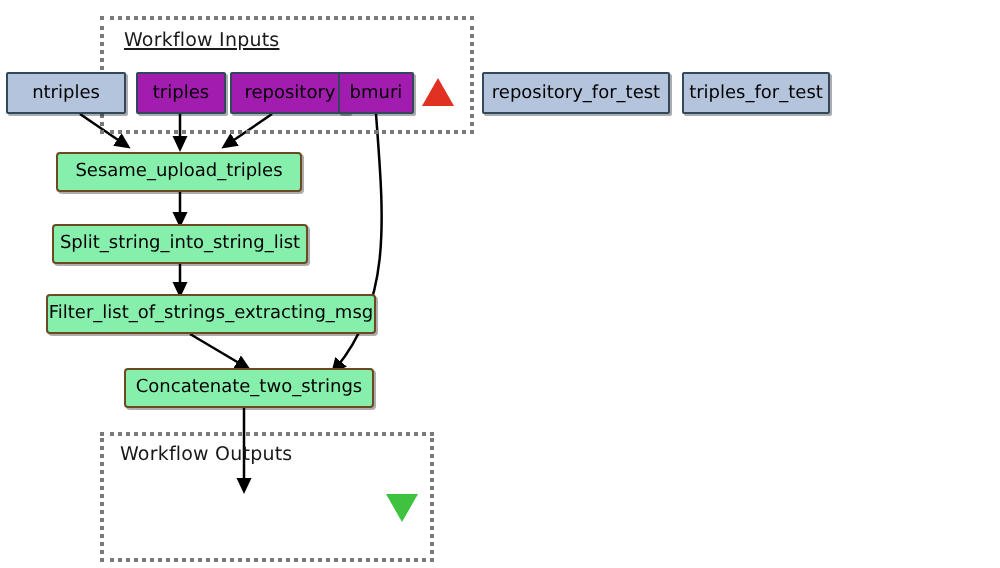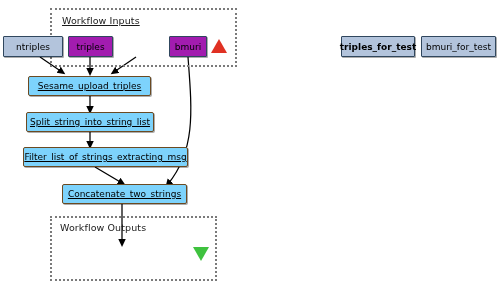--- a/index.html
+++ b/index.html
@@ -14,21 +14,21 @@
   .group-label{position:absolute;font-size:9.5px;color:#1a1a1a;
                white-space:nowrap;letter-spacing:.1px;}
 
   .node{position:absolute;box-sizing:border-box;display:flex;
         align-items:center;justify-content:center;
         border:1px solid #30475e;border-radius:1px;
         font-size:9px;color:#000;white-space:nowrap;
         box-shadow:1px 1px 0 rgba(0,0,0,.32);}
   .n-io{background:#a21caf;}
   .n-ext{background:#b3c4dc;}
-  .n-proc{background:#7dd3fc;border:1px solid #6b4a22;border-radius:2px;text-decoration:underline;}
+  .n-proc{background:#86efac;border:1px solid #6b4a22;border-radius:2px;}
 
   .tri{position:absolute;width:0;height:0;}
   .tri-up{border-left:8px solid transparent;border-right:8px solid transparent;
           border-bottom:14px solid #e03123;}
   .tri-down{border-left:8px solid transparent;border-right:8px solid transparent;
             border-top:14px solid #3fc23f;}
 </style>
 </head>
 <body>
 
@@ -55,29 +55,30 @@
   <div class="group-box" style="left:50px;top:8px;width:183px;height:55px;"></div>
   <div class="group-label" style="left:62px;top:15px;text-decoration:underline;">Workflow Inputs</div>
 
   <div class="group-box" style="left:50px;top:216px;width:163px;height:61px;"></div>
   <div class="group-label" style="left:60px;top:222px;">Workflow Outputs</div>
 
   <div class="node n-ext" style="left:3px;top:36px;width:60px;height:21px;">ntriples</div>
 
   <div class="node n-io" style="left:68px;top:36px;width:45px;height:21px;">triples</div>
 
+  <div class="node n-io" style="left:115px;top:36px;width:60px;height:21px;">repository</div>
 
   <div class="node n-io" style="left:169px;top:36px;width:38px;height:21px;">bmuri</div>
 
   <div class="tri tri-up" style="left:211px;top:39px;"></div>
 
+  <div class="node n-ext" style="left:241px;top:36px;width:94px;height:21px;">repository_for_test</div>
 
-  <div class="node n-ext" style="left:341px;top:36px;width:74px;height:21px;font-weight:bold;">triples_for_test</div>
+  <div class="node n-ext" style="left:341px;top:36px;width:74px;height:21px;">triples_for_test</div>
 
-  <div class="node n-ext" style="left:421px;top:36px;width:75px;height:21px;">bmuri_for_test</div>
 
   <div class="node n-proc" style="left:28px;top:76px;width:123px;height:20px;">Sesame_upload_triples</div>
 
   <div class="node n-proc" style="left:26px;top:112px;width:128px;height:20px;">Split_string_into_string_list</div>
 
   <div class="node n-proc" style="left:23px;top:147px;width:165px;height:20px;">Filter_list_of_strings_extracting_msg</div>
 
   <div class="node n-proc" style="left:62px;top:184px;width:125px;height:20px;">Concatenate_two_strings</div>
 
 

